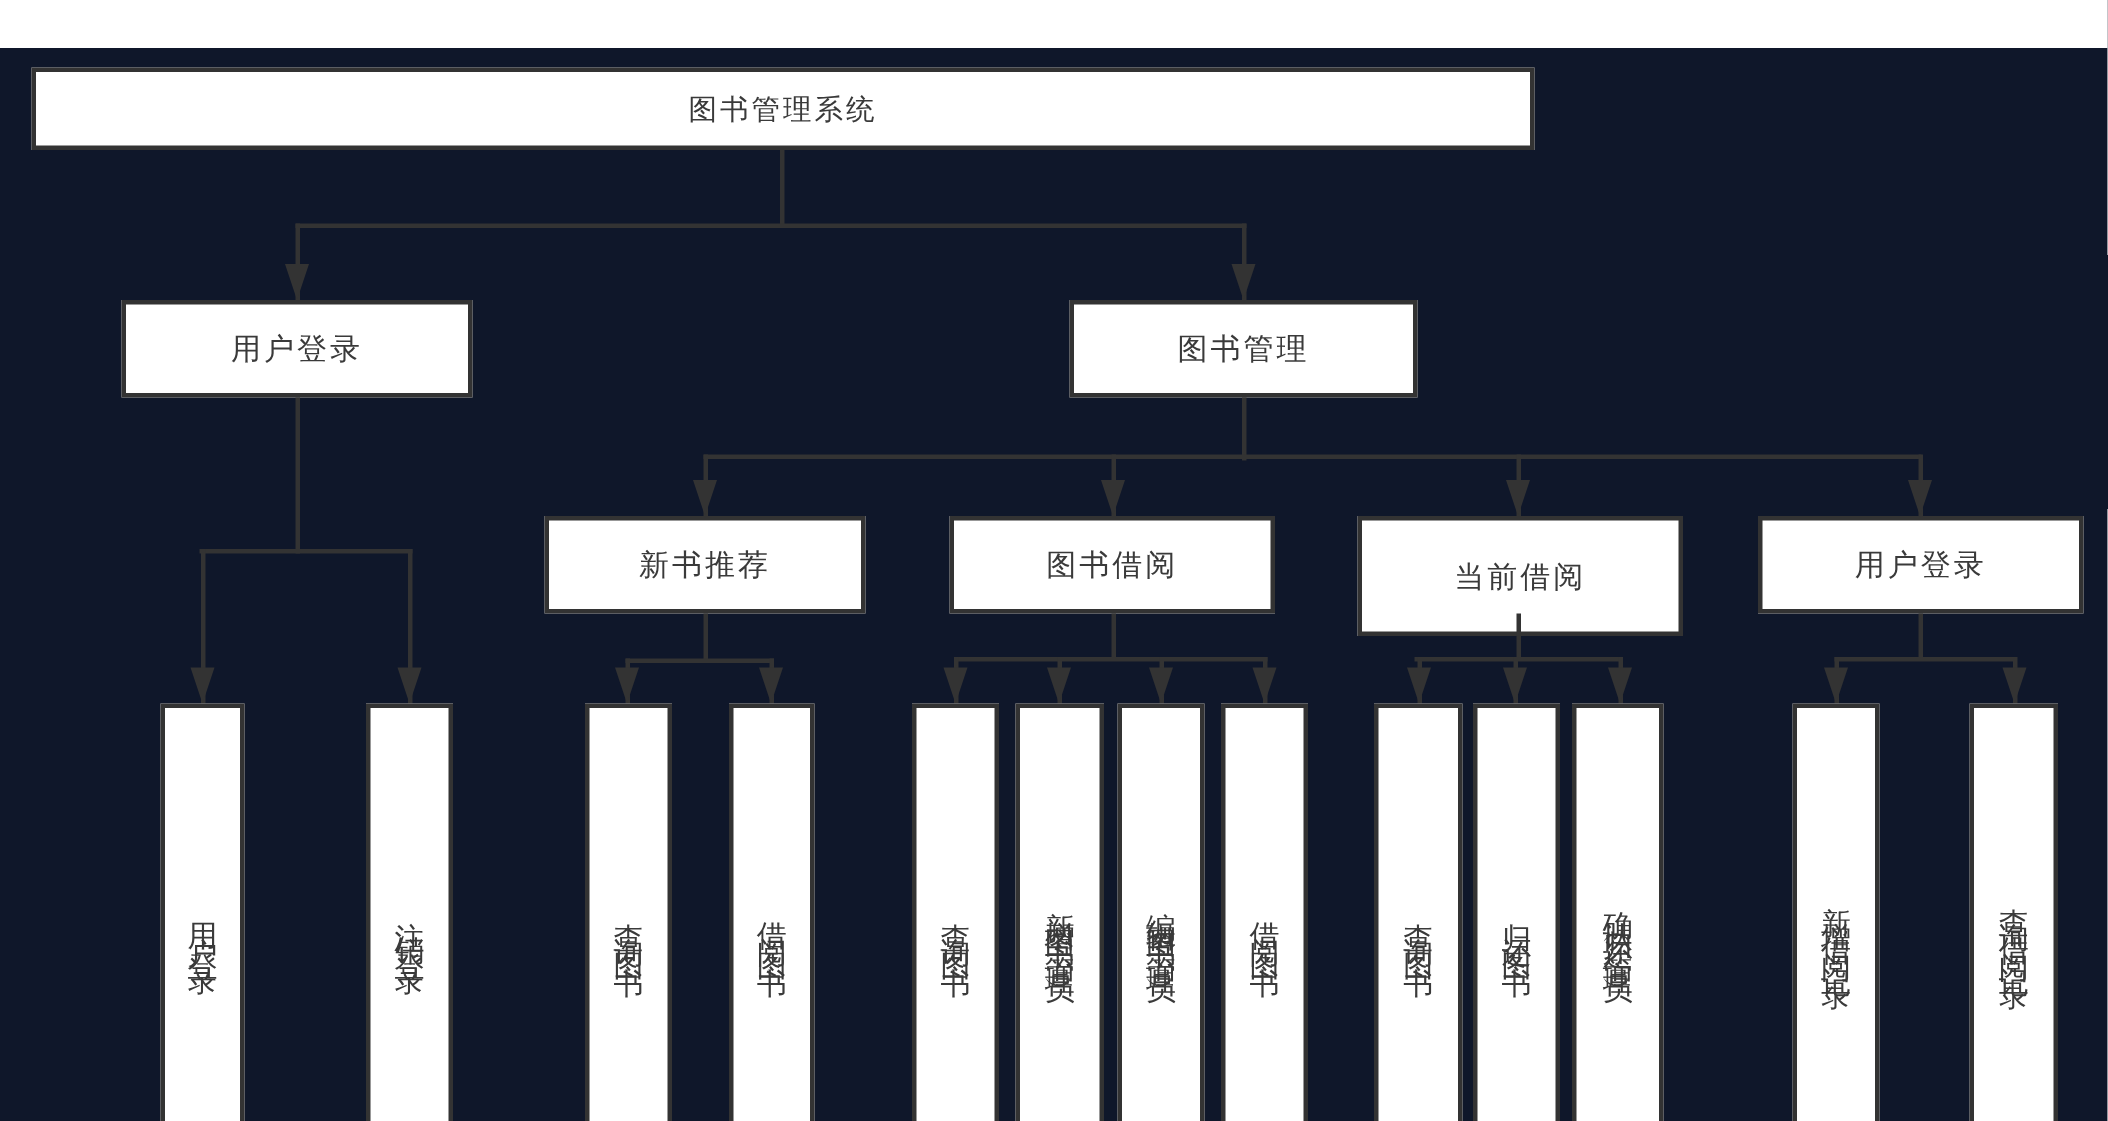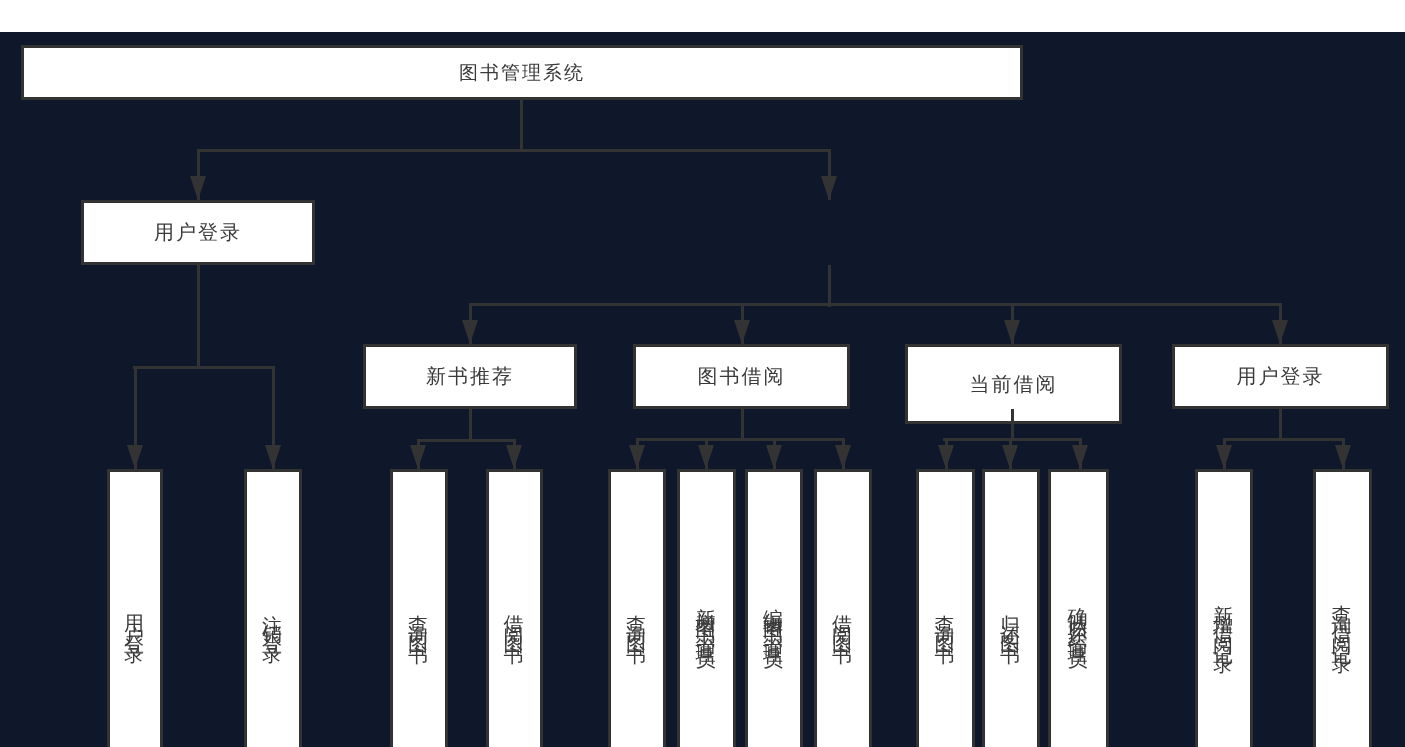--- a/index.html
+++ b/index.html
@@ -65,20 +65,23 @@
 
   <div class="vline" style="left:520px;top:68px;height:52px"></div>
   <div class="hline" style="left:197px;top:117px;width:634px"></div>
   <div class="vline" style="left:197px;top:117px;height:51px"></div>
   <div class="vline" style="left:828px;top:117px;height:51px"></div>
   <div class="arrow" style="left:190px;top:144px"></div>
   <div class="arrow" style="left:821px;top:144px"></div>
 
   <div class="box" style="left:81px;top:168px;width:234px;height:65px">
     <span class="lbl">用户登录</span>
+  </div>
+  <div class="box" style="left:713px;top:168px;width:232px;height:65px">
+    <span class="lbl">图书管理</span>
   </div>
 
   <div class="vline" style="left:197px;top:233px;height:104px"></div>
   <div class="hline" style="left:133px;top:334px;width:142px"></div>
   <div class="vline" style="left:134px;top:334px;height:103px"></div>
   <div class="vline" style="left:272px;top:334px;height:103px"></div>
   <div class="arrow" style="left:127px;top:413px"></div>
   <div class="arrow" style="left:265px;top:413px"></div>
 
   <div class="vline" style="left:828px;top:233px;height:42px"></div>

